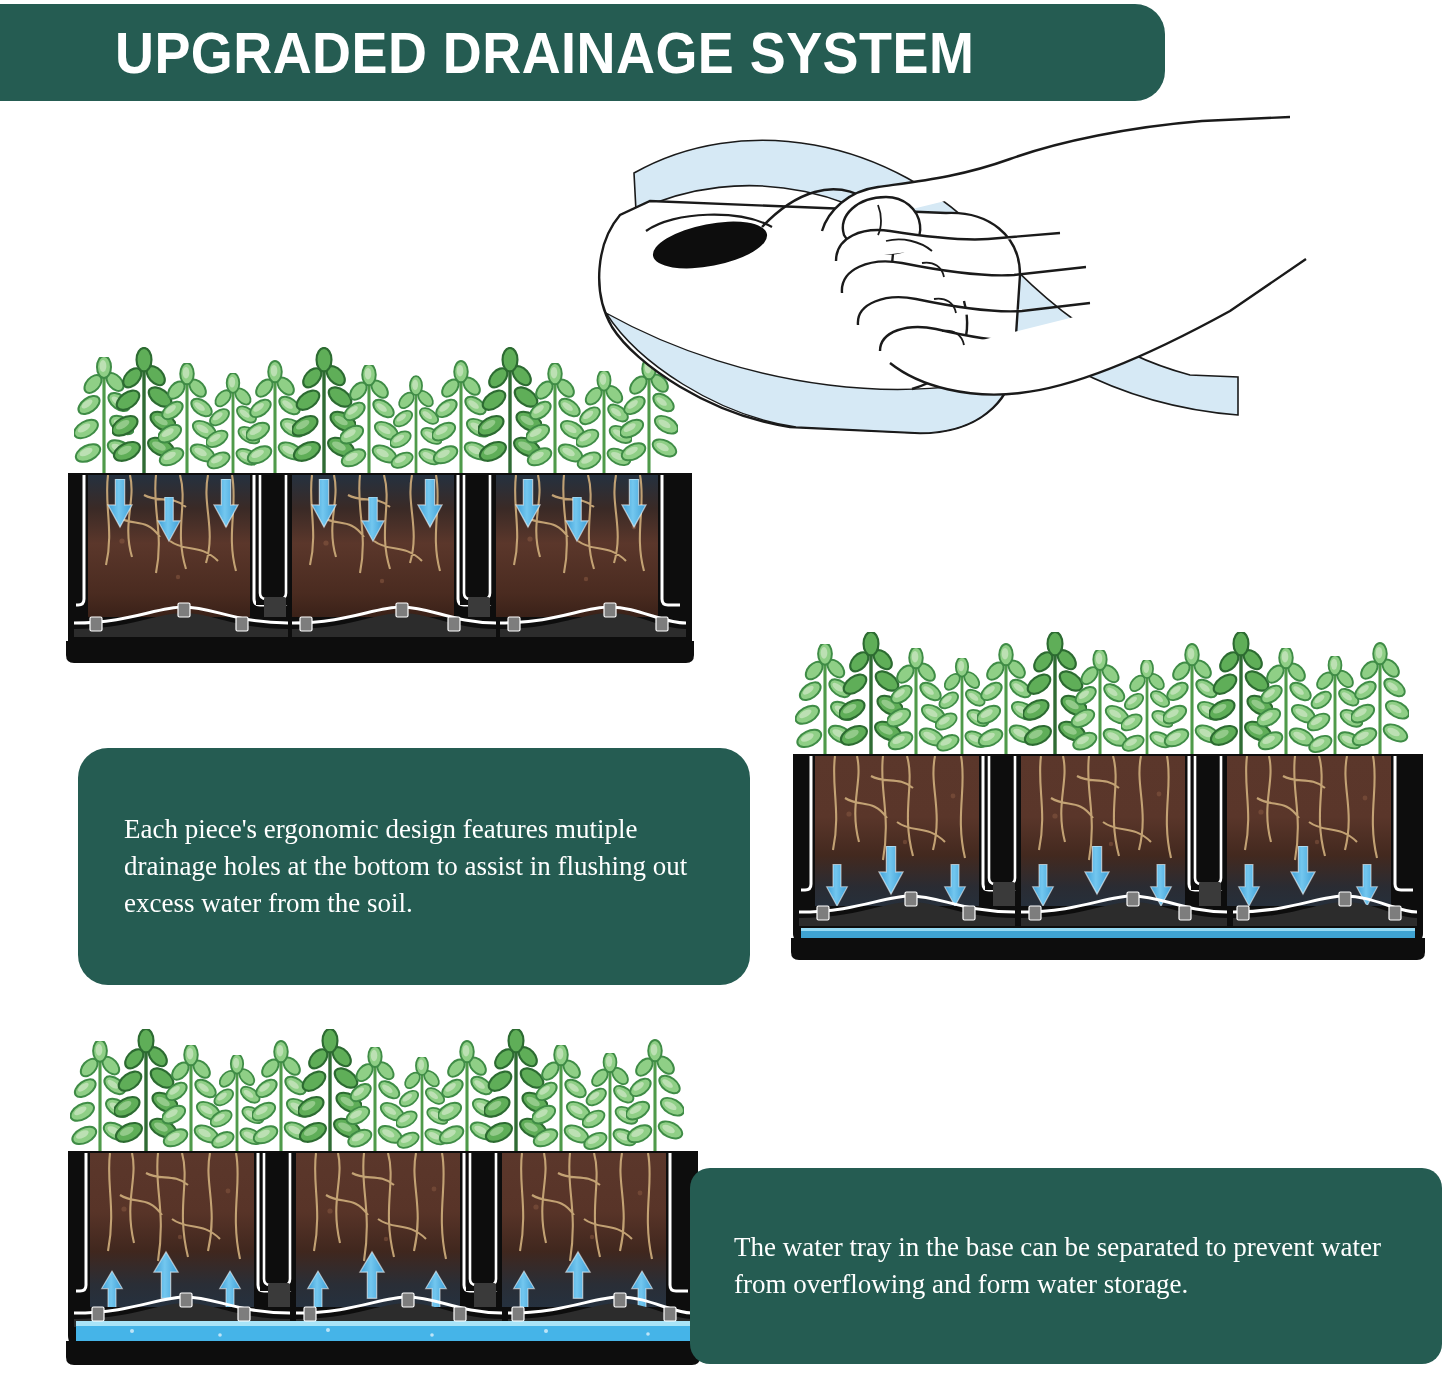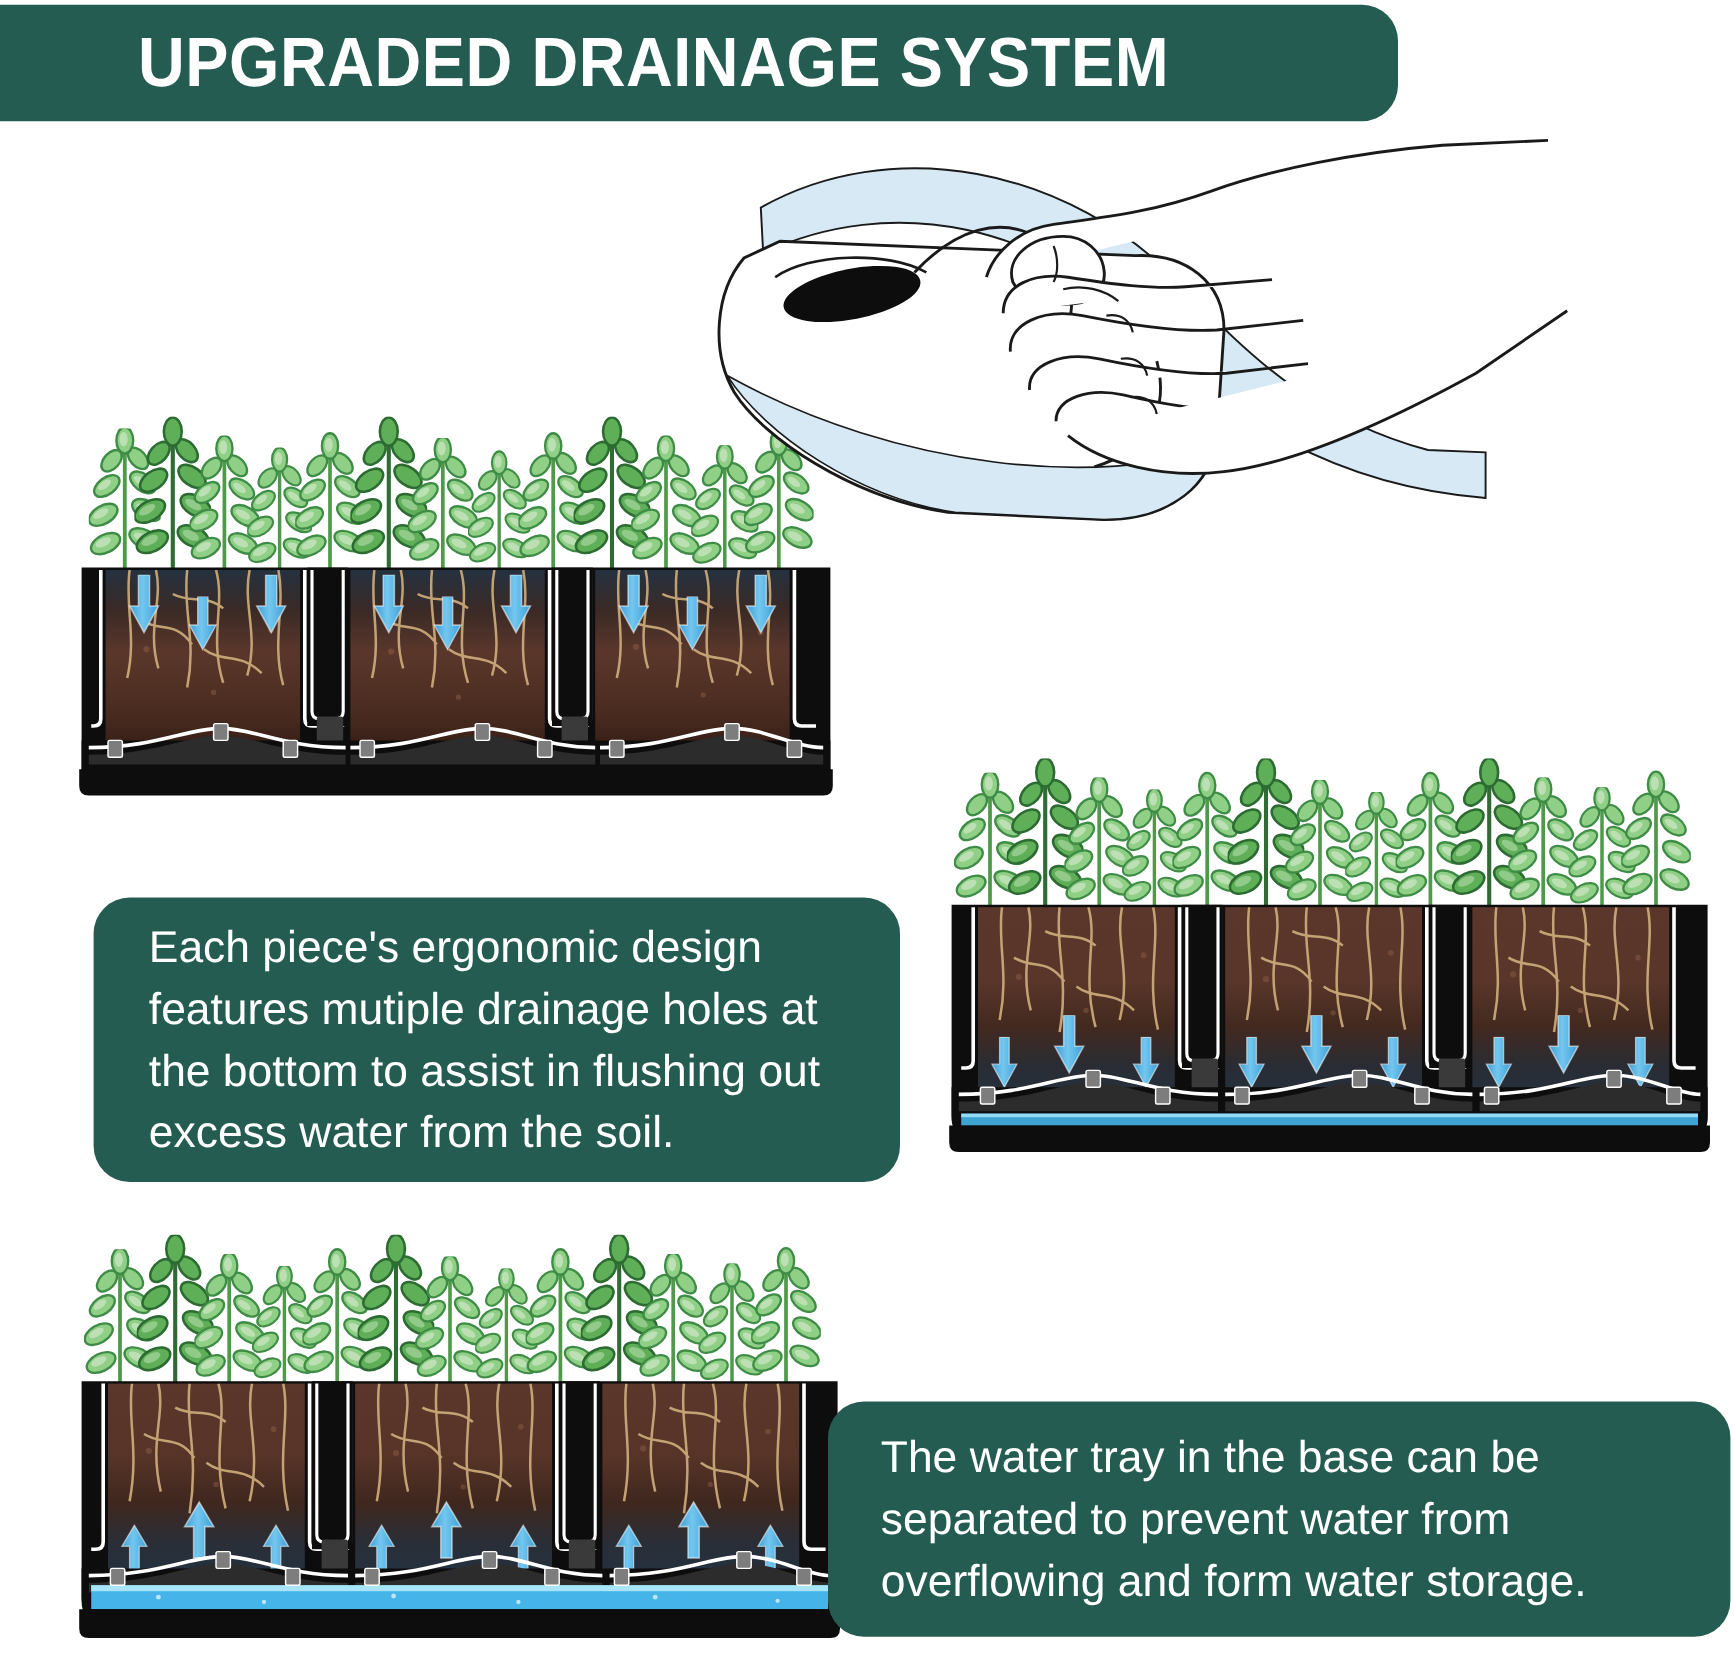--- a/index.html
+++ b/index.html
@@ -33,28 +33,28 @@
 
   
   .textcard {
     position: absolute;
     background: var(--green);
     color: #ffffff;
     border-radius: 30px;
     display: flex; align-items: center;
   }
   .textcard p {
-    font-size: 37px;
+    font-size: 27px;
     line-height: 1.38;
-    font-family: Liberation Sans, sans-serif;
+    font-family: Liberation Serif, serif;
     font-weight: 400;
   }
   #card-1 { left: 78px; top: 748px; width: 672px; height: 237px; }
   #card-1 p { padding: 0 34px 0 46px; }
-  #card-2 { left: 690px; top: 1168px; width: 752px; height: 196px; border-radius: 30px; }
+  #card-2 { left: 690px; top: 1168px; width: 752px; height: 196px; border-radius: 20px; }
   #card-2 p { padding: 0 26px 0 44px; }
 
   
   .planter { position: absolute; }
   .planter svg { display: block; width: 100%; height: 100%; overflow: visible; }
 
   #planter-1 { left: 60px;  top: 345px;  width: 640px; height: 345px; }
   #planter-2 { left: 785px; top: 628px;  width: 645px; height: 350px; }
   #planter-3 { left: 60px;  top: 1025px; width: 645px; height: 353px; }
 

